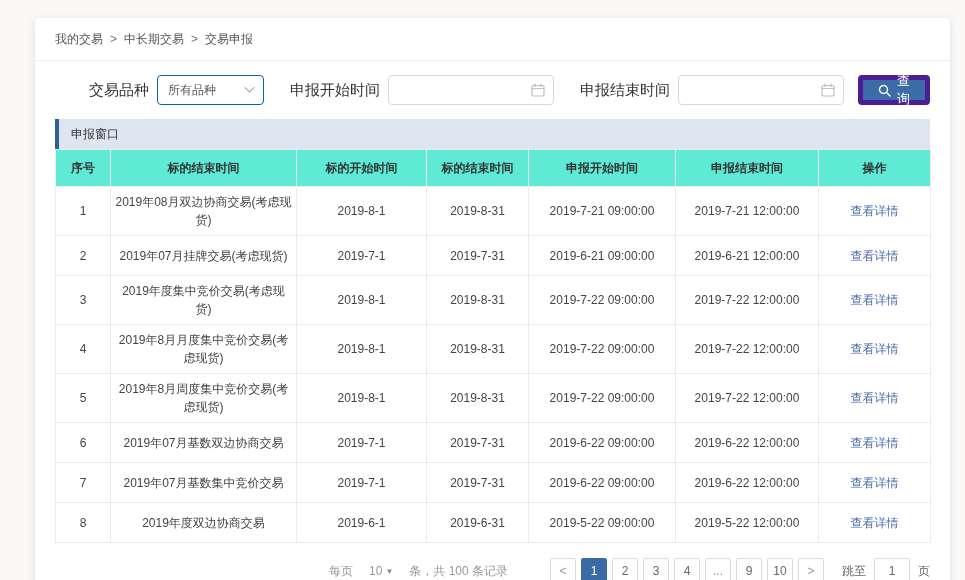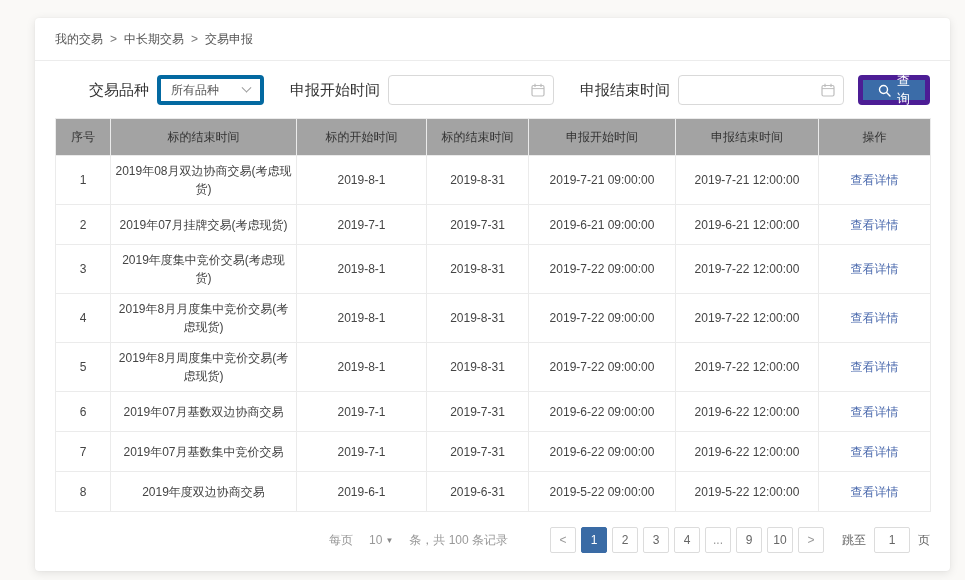--- a/index.html
+++ b/index.html
@@ -23,21 +23,21 @@
   }
   .crumb { cursor:pointer; }
   .crumb-sep { color:#777; }
   
   .filters { display:flex; align-items:center; padding:14px 20px 13px 20px; }
   .flabel { font-size:15px; font-weight:normal; color:#333; white-space:nowrap; }
   .flabel.first { margin-left:34px; }
   .flabel.mid { margin-left:26px; }
   .select-box {
     width:176px; height:30px; margin-left:8px;
-    border:4px solid #0369a1; border-radius:4px;
+    border:1px solid #0369a1; border-radius:4px;
     display:flex; align-items:center; justify-content:space-between;
     padding:0 10px; font-size:12px; color:#555; cursor:pointer; background:#fff;
   }
   .chev {
     width:7px; height:7px; border-right:1px solid #999; border-bottom:1px solid #999;
     transform:rotate(45deg) translate(-2px,-2px);
   }
   .date-box {
     width:166px; height:30px; margin-left:8px;
     border:1px solid #d9d9d9; border-radius:4px;
@@ -63,21 +63,21 @@
   }
   
   table.grid {
     width:875px; margin:0 20px; border-collapse:collapse;
     font-size:12px; color:#444; table-layout:fixed;
   }
   .grid th, .grid td {
     border:1px solid #ebebeb; text-align:center; padding:6px 4px;
     word-break:break-all; line-height:1.5;
   }
-  .grid th { background:#a3a3a3; color:#333; font-weight:normal; height:37px; }
+  .grid th { background:#5eead4; color:#333; font-weight:bold; height:37px; }
   .grid td { height:40px; }
   .link { color:#4a69ad; cursor:pointer; text-decoration:none; }
   
   .footer {
     display:flex; align-items:center; margin:15px 20px 0 20px;
     padding-bottom:18px; font-size:12px; color:#999;
   }
   .per-page { margin-left:auto; display:flex; align-items:center; gap:16px; white-space:nowrap; }
   .pp-select { display:flex; align-items:center; gap:3px; cursor:pointer; color:#999; }
   .pp-caret { font-size:8px; color:#888; }
@@ -147,20 +147,23 @@
       <span style="display:flex;">
         <svg width="13" height="13" viewBox="0 0 13 13" fill="none">
           <circle cx="5.5" cy="5.5" r="4" stroke="#ffffff" stroke-width="1.4"></circle>
           <line x1="8.6" y1="8.6" x2="12" y2="12" stroke="#ffffff" stroke-width="1.4" stroke-linecap="round"></line>
         </svg>
       </span>
       <span>查询</span>
     </button>
   </div>
 
+  <div class="section-bar">
+    <span>申报窗口</span>
+  </div>
 
   <table class="grid">
     <colgroup>
       <col style="width:55px">
         <col style="width:186px">
         <col style="width:130px">
       <col style="width:102px">
         <col style="width:147px">
         <col style="width:143px">
         <col style="width:112px">

